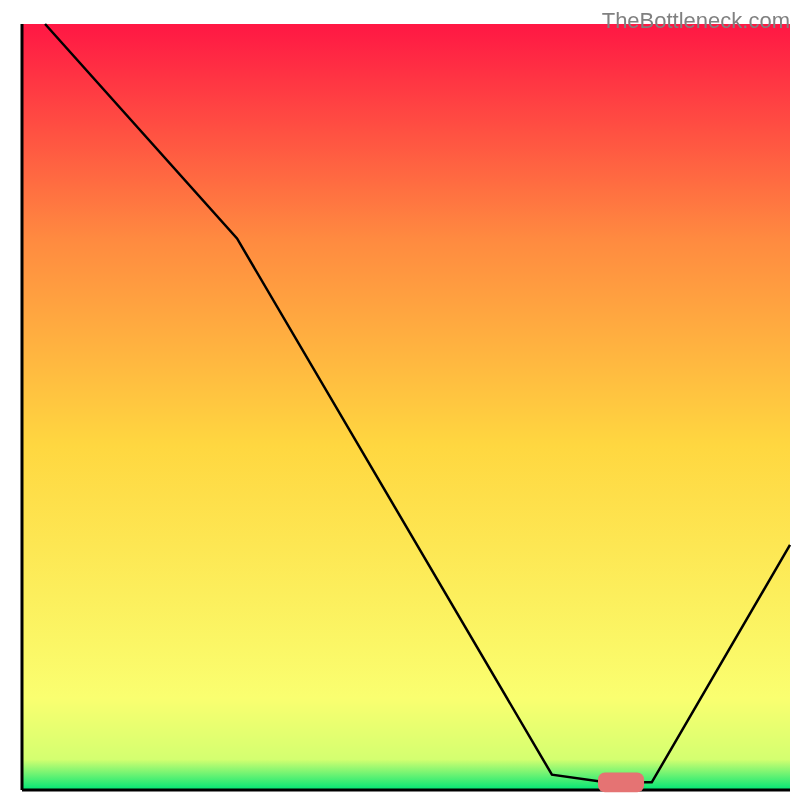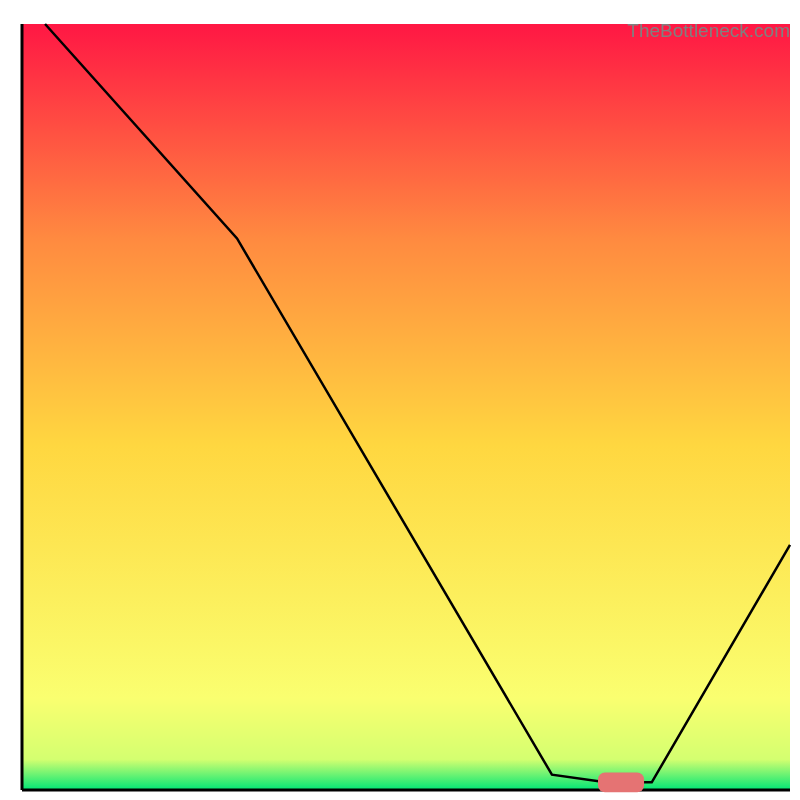--- a/index.html
+++ b/index.html
@@ -8,23 +8,23 @@
     background: #ffffff;
     font-family: Arial, sans-serif;
   }
   .chart-container {
     position: relative;
     width: 800px;
     height: 800px;
   }
   .watermark {
     position: absolute;
-    top: 20px;
+    top: 8px;
     right: 10px;
-    font-size: 19px;
+    font-size: 22px;
     color: #808080;
     font-family: Arial, Helvetica, sans-serif;
     z-index: 10;
   }
   svg {
     display: block;
   }
 </style>
 </head>
 <body>

